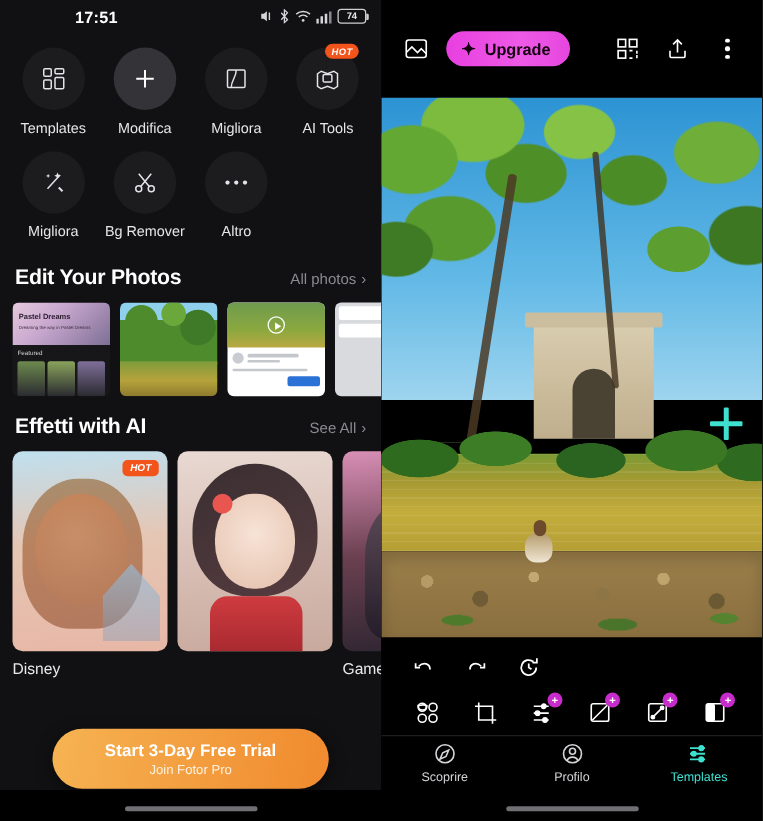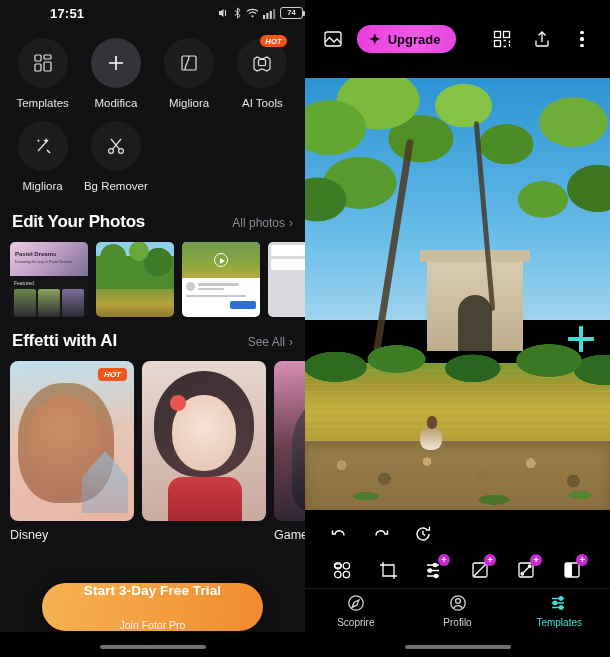--- a/index.html
+++ b/index.html
@@ -7,21 +7,21 @@
   body{
     width:610px; height:657px;
     font-family:"Liberation Sans", sans-serif;
     color:#fff; overflow:hidden; position:relative;
   }
   .screen-wrap{ display:flex; width:610px; height:657px; }
   .panel-left{ width:305px; height:657px; background:#111113; position:relative; overflow:hidden; }
   .panel-right{ width:305px; height:657px; background:#000; position:relative; overflow:hidden; }
 
   
-  .statusbar{ height:26px; display:flex; align-items:center; justify-content:space-between; padding:0 2px; }
+  .statusbar{ height:26px; display:flex; align-items:center; justify-content:space-between; padding:0 12px; }
   .status-time{ font-size:13px; font-weight:600; letter-spacing:.2px; margin-left:48px; }
   .status-icons{ display:flex; align-items:center; gap:4px; }
   .status-icons svg{ display:block; }
   .battery{ display:flex; align-items:center; justify-content:center;
     width:23px; height:12px; border:1.3px solid #cfcfd2; border-radius:3px; position:relative; }
   .battery:after{ content:""; position:absolute; right:-3px; top:3px; width:2px; height:5px; background:#cfcfd2; border-radius:0 1px 1px 0;}
   .battery span{ font-size:7.5px; font-weight:700; color:#e8e8ea; line-height:1; }
 
   
   .appbar{ height:40px; display:flex; align-items:center; padding:0 12px; }
@@ -101,21 +101,21 @@
   .ai-face{ position:absolute; border-radius:50%; }
   .ai-label{ font-size:12.5px; color:#e9e9ec; margin-top:7px; }
   .ai-labels{ display:flex; gap:8px; padding:0 10px; }
   .ai-labels > div{ width:124px; flex:none; }
   .hot-badge2{ position:absolute; top:7px; right:7px; background:#f2541b; color:#fff;
     font-size:8px; font-weight:700; font-style:italic; padding:2px 6px; border-radius:4px; }
 
   
   .cta{ position:absolute; left:42px; bottom:26px; width:221px; height:48px; border-radius:24px;
     background:linear-gradient(100deg,#f6b352,#f08a2e); display:flex; flex-direction:column;
-    align-items:center; justify-content:space-between; box-shadow:0 4px 14px rgba(0,0,0,.45); }
+    align-items:center; justify-content:center; box-shadow:0 4px 14px rgba(0,0,0,.45); }
   .cta b{ font-size:13.5px; color:#fff; letter-spacing:.1px; }
   .cta span{ font-size:10.5px; color:#fdf0df; margin-top:2px; }
 
   .home-ind{ position:absolute; left:50%; transform:translateX(-50%); bottom:8px;
     width:106px; height:4px; border-radius:2px; background:#6f6f74; }
   .panel-left .bottom-black{ position:absolute; left:0; right:0; bottom:0; height:25px; background:#000; }
 
   
   .r-topbar{ height:78px; display:flex; align-items:center; padding:0 14px; gap:10px; }
   .r-ic{ width:28px; height:28px; display:flex; align-items:center; justify-content:center; }
@@ -300,20 +300,30 @@
       <div class="tool">
         <div class="tool-circle">
           <svg width="22" height="22" viewBox="0 0 22 22" fill="none" stroke="#e4e4e8" stroke-width="1.2">
             <circle cx="6" cy="16" r="2.4"></circle>
               <circle cx="16" cy="16" r="2.4"></circle>
             <path d="M7.6 14.2L16 4M14.4 14.2L6 4"></path>
           </svg>
         </div>
         <div class="tool-label">Bg Remover</div>
       </div>
+      <div class="tool">
+        <div class="tool-circle">
+          <svg width="24" height="8" viewBox="0 0 24 8" fill="#e4e4e8">
+            <circle cx="5" cy="4" r="1.7"></circle>
+              <circle cx="12" cy="4" r="1.7"></circle>
+              <circle cx="19" cy="4" r="1.7"></circle>
+          </svg>
+        </div>
+        <div class="tool-label">Altro</div>
+      </div>
     </div>
 
     <div class="section-head">
       <div class="section-title">Edit Your Photos</div>
       <div class="section-link">
         <span>All photos</span>
         <span class="chev">›</span>
       </div>
     </div>
 

